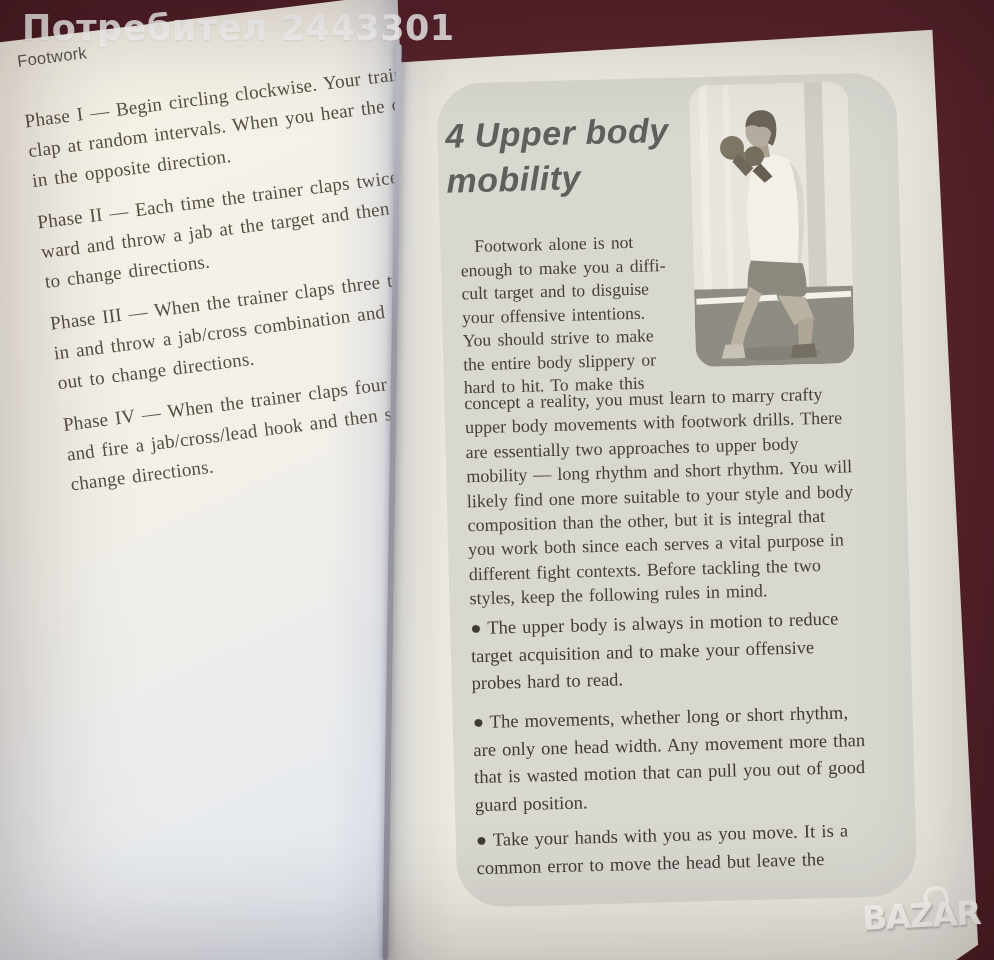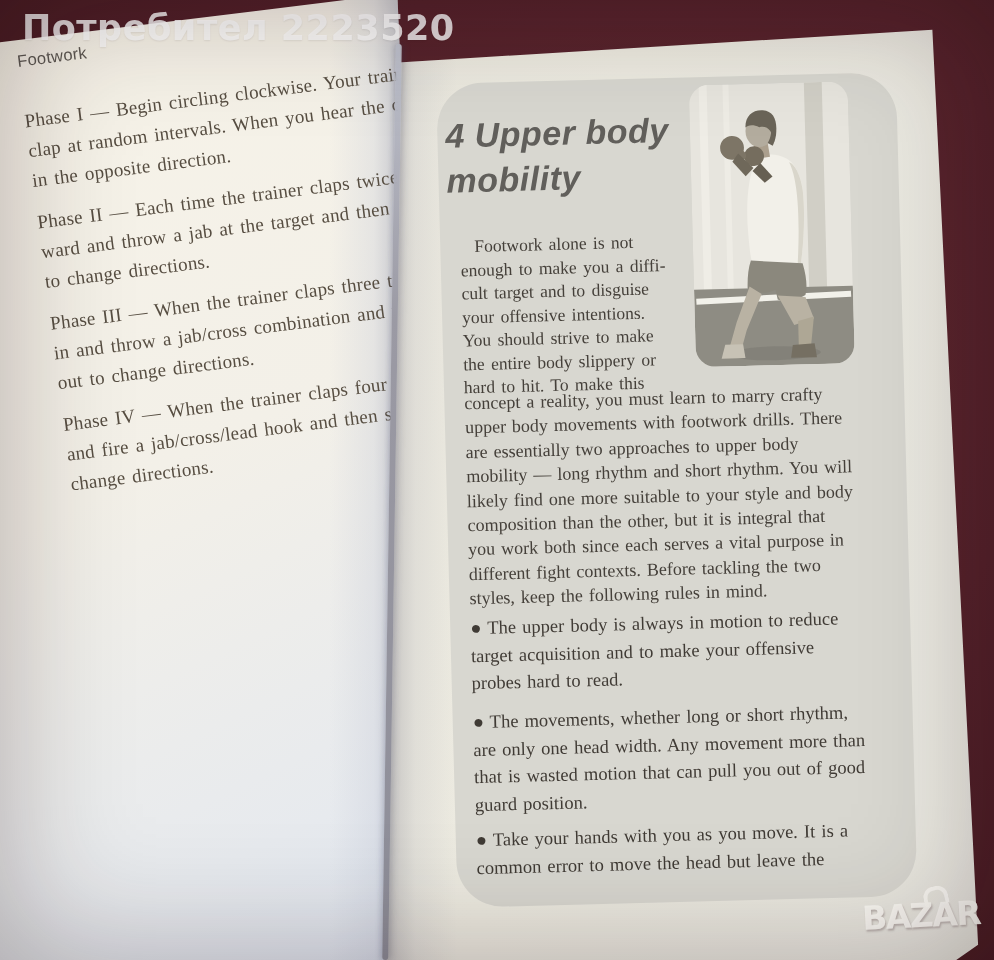--- a/index.html
+++ b/index.html
@@ -206,21 +206,21 @@
 are only one head width. Any movement more than
 that is wasted motion that can pull you out of good
 guard position.</p>
       <p class="bullet bullet-3">● Take your hands with you as you move. It is a
 common error to move the head but leave the</p>
     </div>
   </div>
 
   <div class="spine-line"></div>
 
-  <div class="watermark">Потребител 2223520</div>
+  <div class="watermark">Потребител 2443301</div>
 
   <div class="logo">
     <span>BAZAR</span>
     <div class="bag-handle"></div>
   </div>
 
   <div class="vignette"></div>
 </div>
 
 </body></html>

